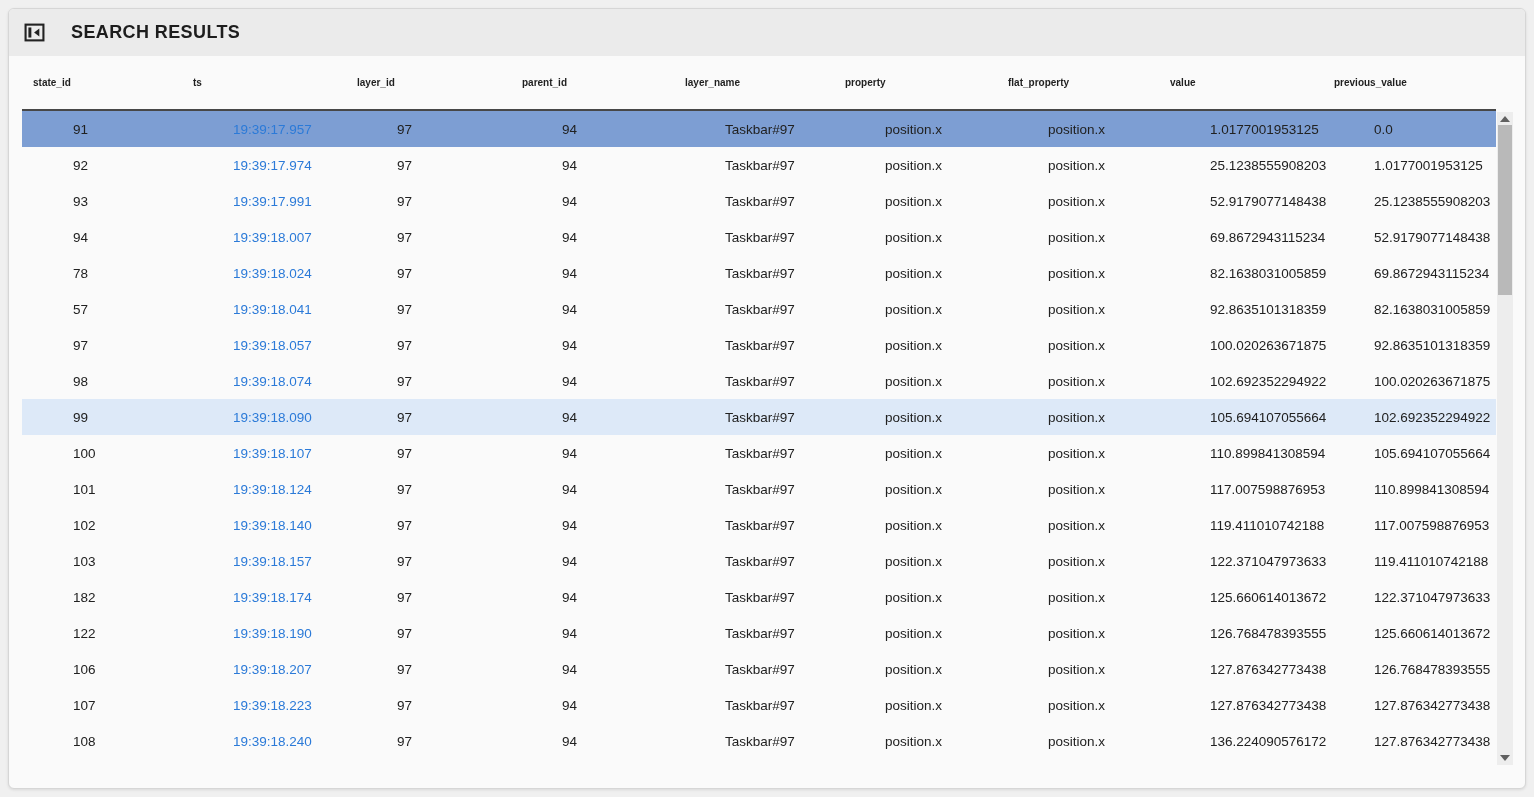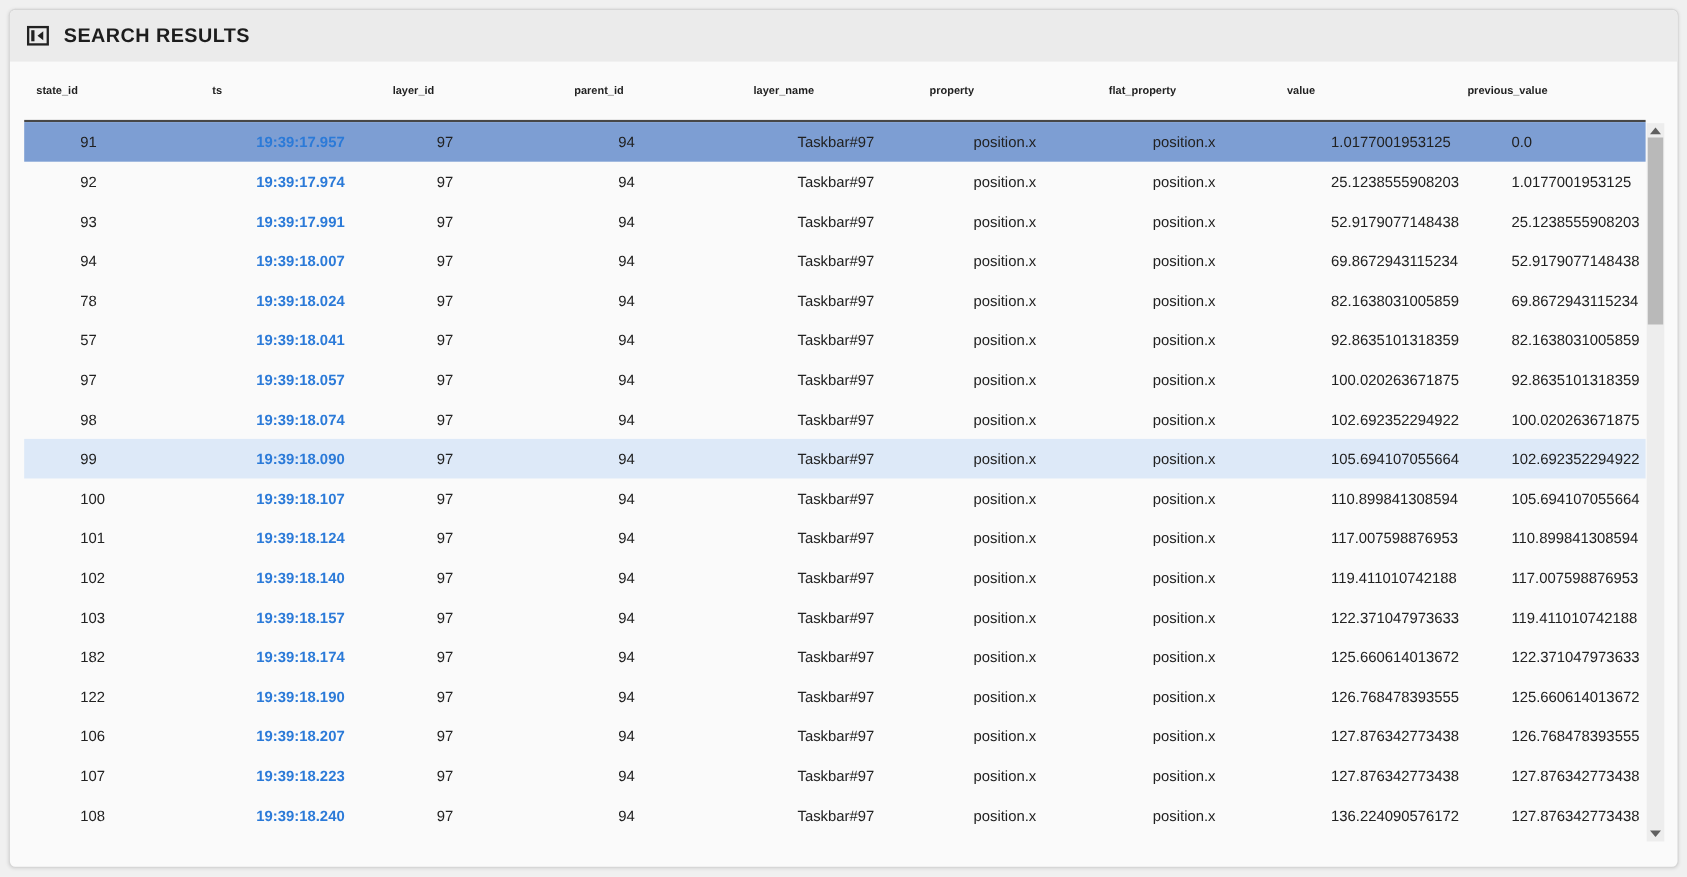--- a/index.html
+++ b/index.html
@@ -15,21 +15,21 @@
     background: var(--panel-bg, #fafafa);
     border: 1px solid #d6d6d6;
     border-radius: 6px;
     box-shadow: 0 1px 3px rgba(0,0,0,0.10);
     overflow: hidden;
   }
   .titlebar {
     height: 47px;
     background: var(--titlebar-bg, #ebebeb);
     display: flex; align-items: center;
-    padding-left: 14px; gap: 13px;
+    padding-left: 14px; gap: 26px;
   }
   .panel-icon { display: inline-flex; width: 22px; height: 22px; align-items: center; justify-content: center; }
   .title {
     font-size: 18px; font-weight: bold;
     color: #1d1d1d; letter-spacing: 0.4px;
   }
   .grid-row {
     display: grid;
     grid-template-columns: 160px 164px 165px 163px 160px 163px 162px 164px 173px;
     margin-left: 13px;
@@ -49,21 +49,21 @@
   }
   .row {
     height: 36px;
     align-items: center;
     font-size: 13.5px;
     color: var(--text, #212121);
     padding-left: 40px;
   }
   .ts-link {
     color: var(--link, #2b7ad8);
-    font-weight: bold;
+    font-weight: normal;
     text-decoration: none;
     cursor: pointer;
   }
   
   .scrollbar {
     position: absolute;
     right: 12px; top: 103px;
     width: 16px; height: 653px;
     background: #ededed;
   }

